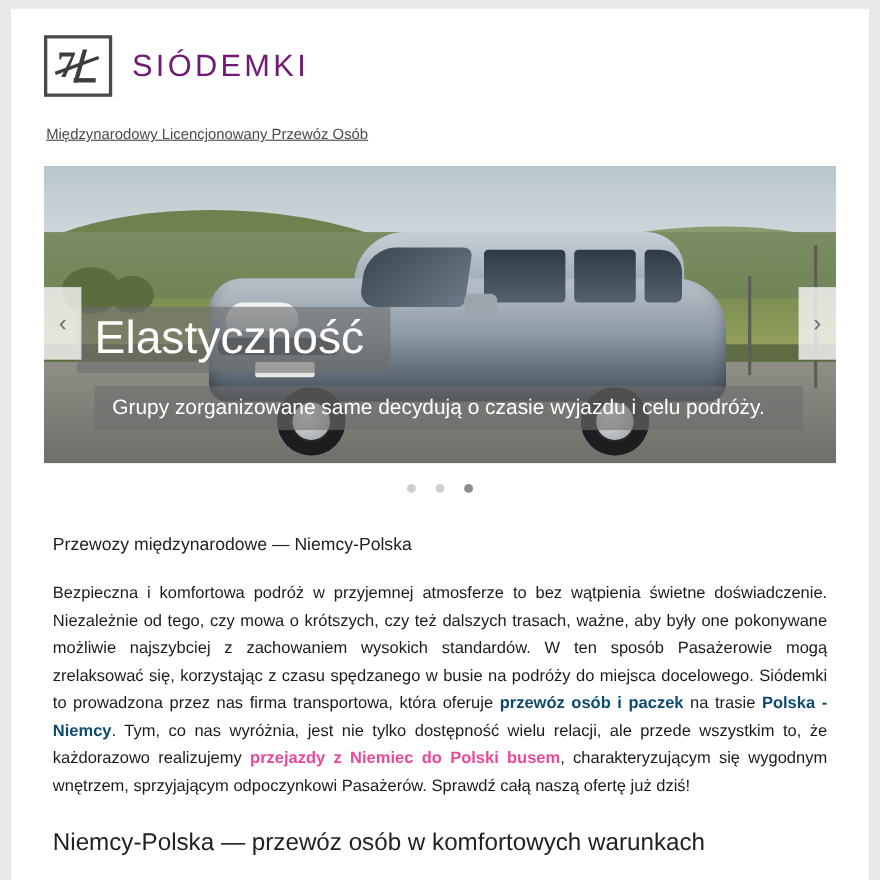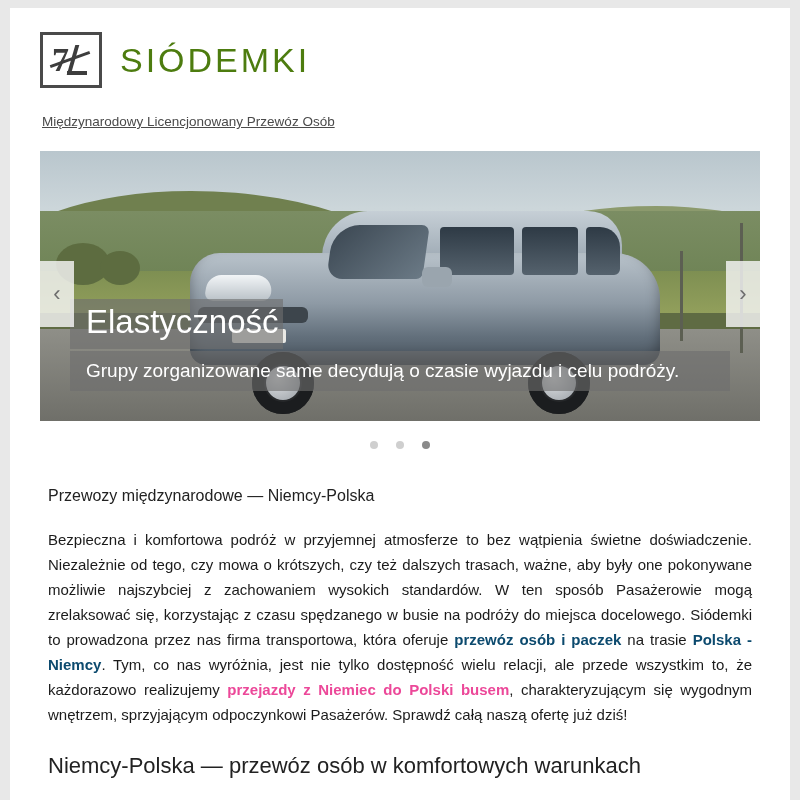--- a/index.html
+++ b/index.html
@@ -71,23 +71,23 @@
   .logo-mark .slash {
     position: absolute;
     left: 6px;
     top: 23px;
     width: 42px;
     height: 3px;
     background: #3d3d3d;
     transform: rotate(-20deg);
   }
   .logo-text {
-    font-size: 34px;
+    font-size: 28px;
     letter-spacing: 3px;
-    color: #4d7c0f;
+    color: #701a75;
     font-weight: normal;
   }
   .tagline {
     margin-top: 26px;
     font-size: 13.5px;
     color: #4a4a4a;
     padding-left: 2px;
     text-decoration: underline;
   }
 
@@ -236,30 +236,30 @@
     position: absolute;
     left: 232px; top: 56px;
     width: 30px; height: 20px;
     background: #9aa5ae;
     border-radius: 6px;
   }
 
   .slider-caption-title {
     position: absolute;
     left: 30px;
-    bottom: 72px;
+    bottom: 82px;
     background: rgba(110,110,110,0.62);
     color: #ffffff;
-    font-size: 33px;
-    padding: 4px 4px 8px 16px;
+    font-size: 42px;
+    padding: 4px 24px 8px 16px;
     font-weight: normal;
   }
   .slider-caption-sub {
     position: absolute;
-    left: 30px;
+    left: 46px;
     right: 30px;
     bottom: 30px;
     background: rgba(110,110,110,0.62);
     color: #ffffff;
     font-size: 19px;
     padding: 9px 16px;
   }
   .slider-arrow {
     position: absolute;
     top: 110px;

